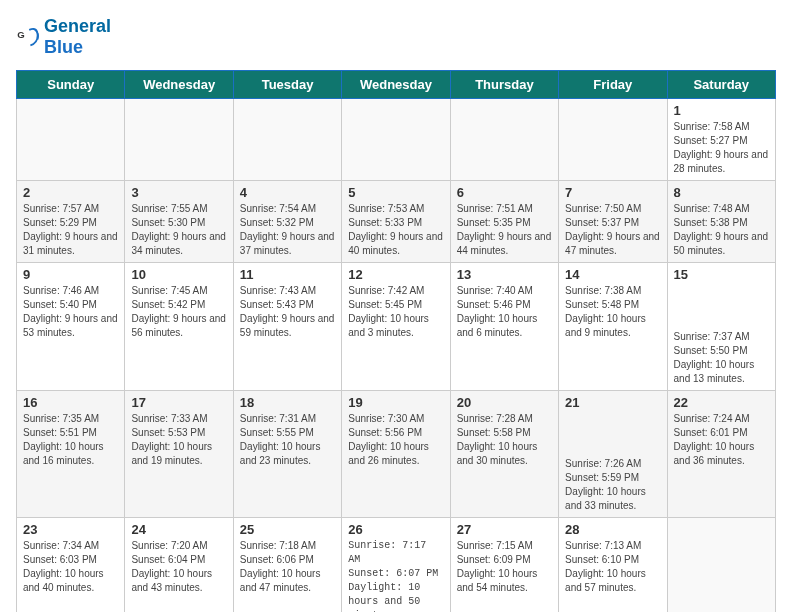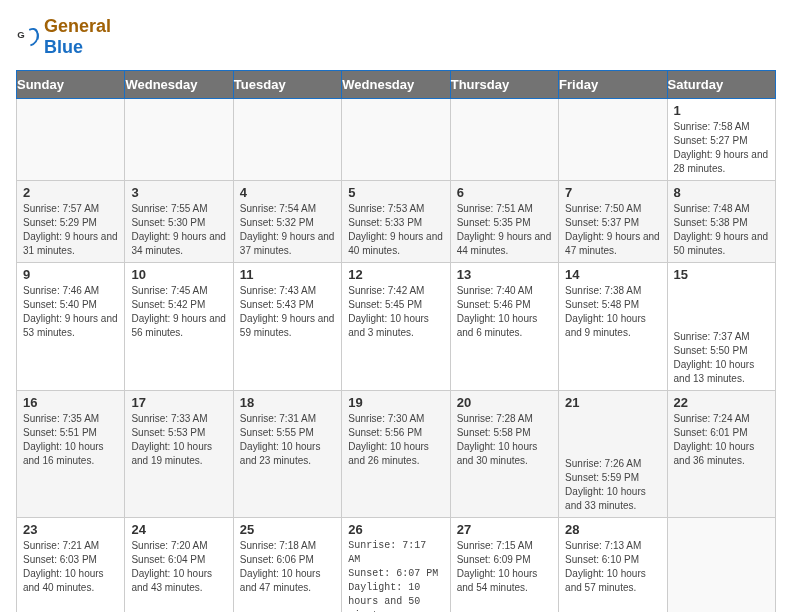--- a/index.html
+++ b/index.html
@@ -36,26 +36,26 @@
     .subtitle {
       font-size: 14px;
       color: #555;
     }
     .calendar {
       width: 100%;
       border-collapse: collapse;
       border: 1px solid #ccc;
     }
     .calendar th {
-      background: #737373;
+      background: #0f766e;
       color: #fff;
       font-size: 13px;
       font-weight: bold;
       padding: 6px 0;
-      text-align: left;
+      text-align: center;
       border: 1px solid #1a6fc4;
     }
     .calendar td {
       vertical-align: top;
       border: 1px solid #ccc;
       padding: 4px 6px;
       width: calc(100% / 7);
       min-height: 80px;
       font-size: 11px;
       color: #333;
@@ -87,21 +87,21 @@
 <body>
 
 <div class="header">
   <div class="logo">
     <svg class="logo-icon" viewBox="0 0 40 40" xmlns="http://www.w3.org/2000/svg">
       <text x="2" y="22" font-size="16" font-weight="bold" fill="#333">G</text>
       <path d="M22 8 Q36 2 36 18 Q36 30 24 34" stroke="#1a6fc4" stroke-width="3" fill="none"></path>
       <path d="M28 6 Q40 12 36 24" stroke="#1a6fc4" stroke-width="2.5" fill="none"></path>
     </svg>
     <div>
-      <span style="font-size:18px;font-weight:bold;color:#a16207;">General</span><br>
+      <span style="font-size:18px;font-weight:bold;color:#0369a1;">General</span><br>
       <span style="font-size:18px;font-weight:bold;color:#1a6fc4;">Blue</span>
     </div>
   </div>
 </div>
 
 <table class="calendar">
   <thead>
     <tr id="header-row">
         <th>Sunday</th>
         <th>Wednesday</th>
@@ -255,21 +255,21 @@
         <td>
           <span class="day-number">22</span>
           <div class="day-info" style="white-space: pre-line;">Sunrise: 7:24 AM
 Sunset: 6:01 PM
 Daylight: 10 hours and 36 minutes.</div>
         </td>
       </tr>
       <tr>
         <td>
           <span class="day-number">23</span>
-          <div class="day-info" style="white-space: pre-line;">Sunrise: 7:21 AM
+          <div class="day-info" style="white-space: pre-line;">Sunrise: 7:34 AM
 Sunset: 6:03 PM
 Daylight: 10 hours and 40 minutes.</div>
         </td>
         <td>
           <span class="day-number">24</span>
           <div class="day-info" style="white-space: pre-line;">Sunrise: 7:20 AM
 Sunset: 6:04 PM
 Daylight: 10 hours and 43 minutes.</div>
         </td>
         <td>

